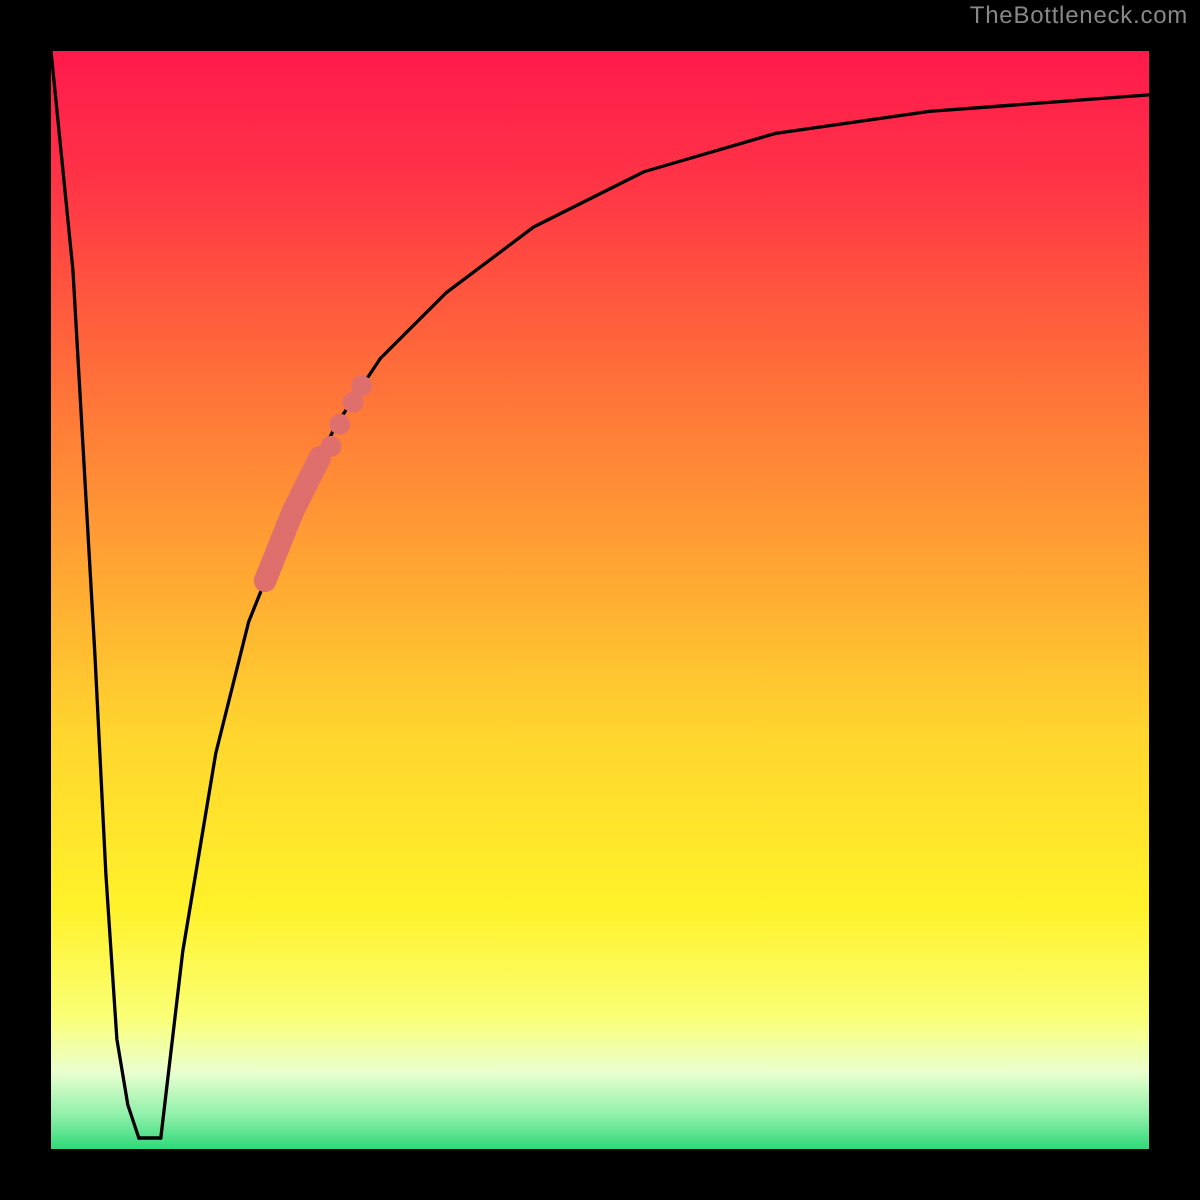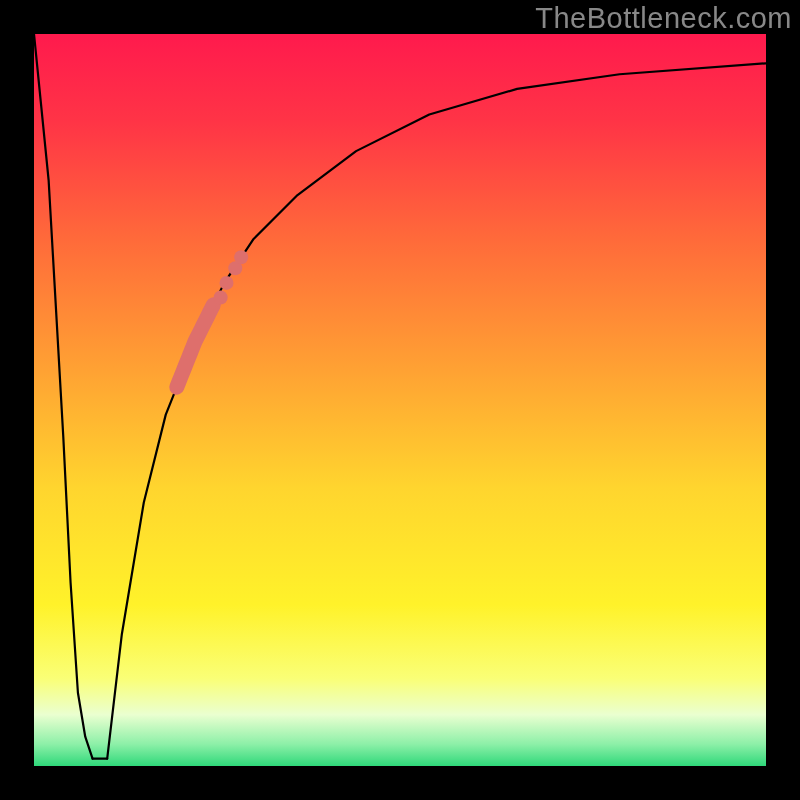--- a/index.html
+++ b/index.html
@@ -14,21 +14,21 @@
   .stage {
     position: relative;
     width: 800px;
     height: 800px;
   }
   .watermark {
     position: absolute;
     top: 2px;
     right: 8px;
     color: #888;
-    font-size: 29px;
+    font-size: 16px;
     font-weight: 500;
     letter-spacing: 0.5px;
     z-index: 10;
   }
   .plot-frame {
     position: absolute;
     left: 30px;
     top: 30px;
     width: 740px;
     height: 740px;

